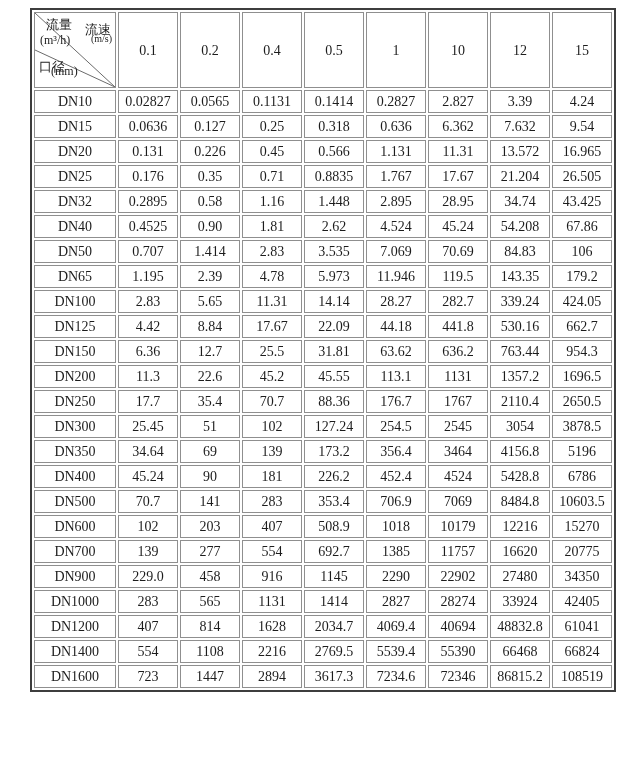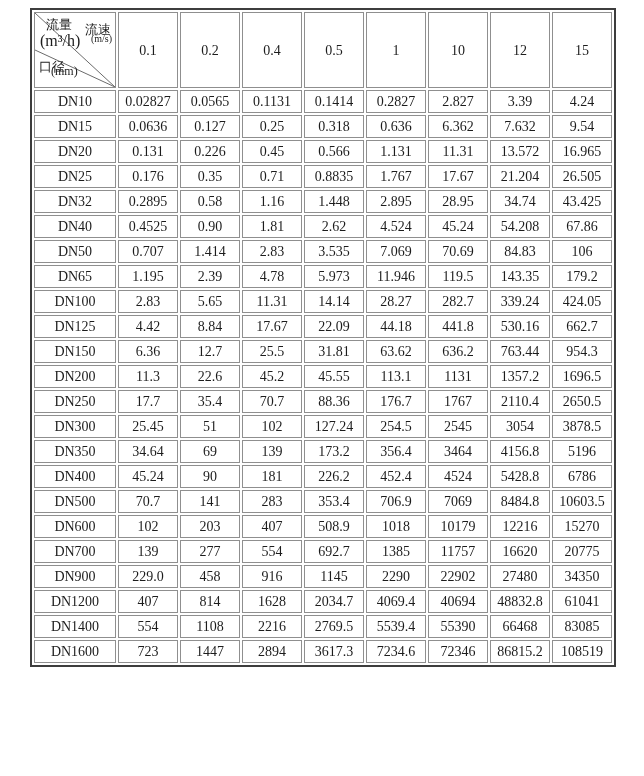--- a/index.html
+++ b/index.html
@@ -64,21 +64,21 @@
     height: 100%;
   }
   .corner-label {
     position: absolute;
     font-size: 13px;
     line-height: 13px;
     color: #1c1c1c;
     white-space: nowrap;
   }
   .lbl-flow      { left: 11px; top: 5px; }
-  .lbl-flow-unit { left: 5px;  top: 21px; font-size: 16px; }
+  .lbl-flow-unit { left: 5px;  top: 21px; font-size: 12px; }
   .lbl-vel       { right: 4px; top: 2px; margin-top: 8px; }
   .lbl-vel-unit  { right: 3px; top: 19px; font-size: 10px; }
   .lbl-dia       { left: 4px;  bottom: 14px; }
   .lbl-dia-unit  { left: 16px; bottom: 9px; font-size: 12px; }
 </style>
 </head>
 <body>
 
 <div class="page">
   <table class="flow-table">
@@ -336,40 +336,51 @@
           <td>229.0</td>
           <td>458</td>
           <td>916</td>
           <td>1145</td>
           <td>2290</td>
           <td>22902</td>
           <td>27480</td>
           <td>34350</td>
         </tr>
         <tr>
+          <td>DN1000</td>
+          <td>283</td>
+          <td>565</td>
+          <td>1131</td>
+          <td>1414</td>
+          <td>2827</td>
+          <td>28274</td>
+          <td>33924</td>
+          <td>42405</td>
+        </tr>
+        <tr>
           <td>DN1200</td>
           <td>407</td>
           <td>814</td>
           <td>1628</td>
           <td>2034.7</td>
           <td>4069.4</td>
           <td>40694</td>
           <td>48832.8</td>
           <td>61041</td>
         </tr>
         <tr>
           <td>DN1400</td>
           <td>554</td>
           <td>1108</td>
           <td>2216</td>
           <td>2769.5</td>
           <td>5539.4</td>
           <td>55390</td>
           <td>66468</td>
-          <td>83085</td>
+          <td>66824</td>
         </tr>
         <tr>
           <td>DN1600</td>
           <td>723</td>
           <td>1447</td>
           <td>2894</td>
           <td>3617.3</td>
           <td>7234.6</td>
           <td>72346</td>
           <td>86815.2</td>

